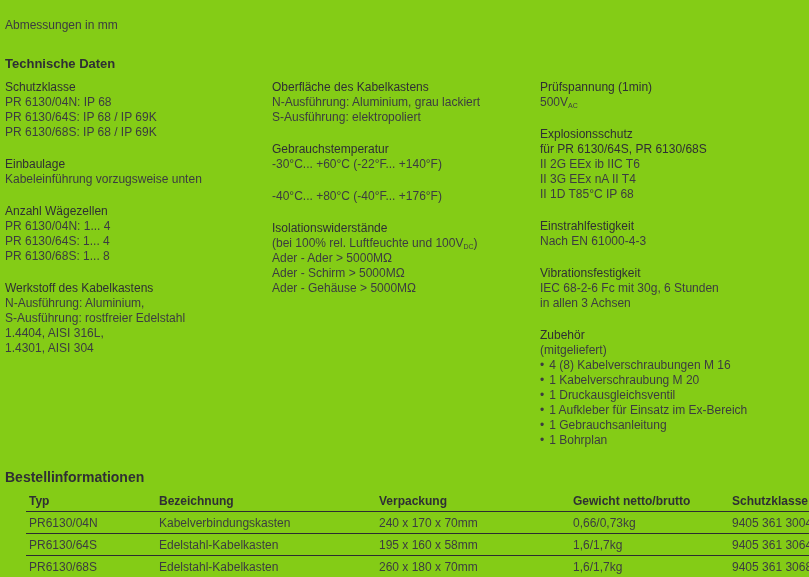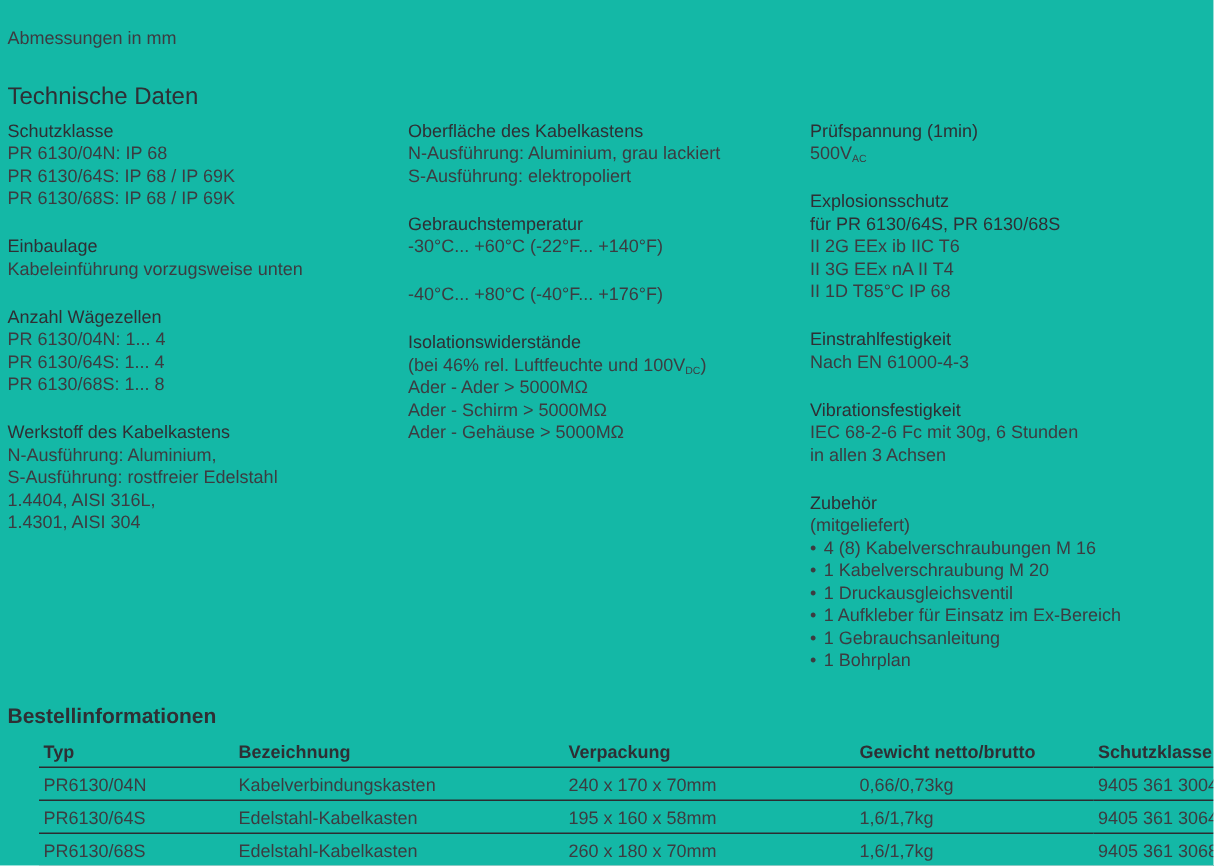--- a/index.html
+++ b/index.html
@@ -1,21 +1,21 @@
 <!DOCTYPE html>
 <html><head>
 <meta charset="utf-8">
 <style>
   html,body{margin:0;padding:0;background:#ffffff;}
   .page{
-    position:relative;width:809px;height:577px;background:#14b8a6;
+    position:relative;width:809px;height:577px;background:#84cc16;
     font-family:"Liberation Sans",sans-serif;color:#3c3c41;overflow:hidden;
   }
   .dim-note{position:absolute;left:5px;top:6px;font-size:12px;line-height:15px;}
-  .main-title{position:absolute;left:5px;top:56px;margin:0;font-size:16px;font-weight:400;color:#2f2f34;}
+  .main-title{position:absolute;left:5px;top:56px;margin:0;font-size:13px;font-weight:700;color:#2f2f34;}
   .col{position:absolute;top:80px;}
   .col-1{left:5px;width:256px;}
   .col-2{left:272px;width:266px;}
   .col-3{left:540px;width:268px;}
   .spec{margin:0 0 17px 0;}
   .spec-title{margin:0;font-size:12px;font-weight:400;line-height:15px;color:#2f2f34;white-space:nowrap;}
   .line{margin:0;font-size:12px;line-height:15px;white-space:nowrap;}
   sub.unit-sub{font-size:7px;line-height:1;vertical-align:-2px;}
   .bullets{margin:0;padding:0;list-style:none;}
   .bullets li{margin:0;font-size:12px;line-height:15px;white-space:nowrap;}
@@ -71,21 +71,21 @@
     </section>
     <section class="spec">
       <h3 class="spec-title">Gebrauchstemperatur</h3>
       <p class="line">-30°C... +60°C (-22°F... +140°F)</p>
     </section>
     <section class="spec">
       <p class="line">-40°C... +80°C (-40°F... +176°F)</p>
     </section>
     <section class="spec">
       <h3 class="spec-title">Isolationswiderstände</h3>
-      <p class="line"><span>(bei 46% rel. Luftfeuchte und 100V</span><sub class="unit-sub">DC</sub><span>)</span></p>
+      <p class="line"><span>(bei 100% rel. Luftfeuchte und 100V</span><sub class="unit-sub">DC</sub><span>)</span></p>
       <p class="line">Ader - Ader &gt; 5000MΩ</p>
       <p class="line">Ader - Schirm &gt; 5000MΩ</p>
       <p class="line">Ader - Gehäuse &gt; 5000MΩ</p>
     </section>
   </div>
 
   <div class="col col-3">
     <section class="spec">
       <h3 class="spec-title">Prüfspannung (1min)</h3>
       <p class="line"><span>500V</span><sub class="unit-sub">AC</sub></p>

